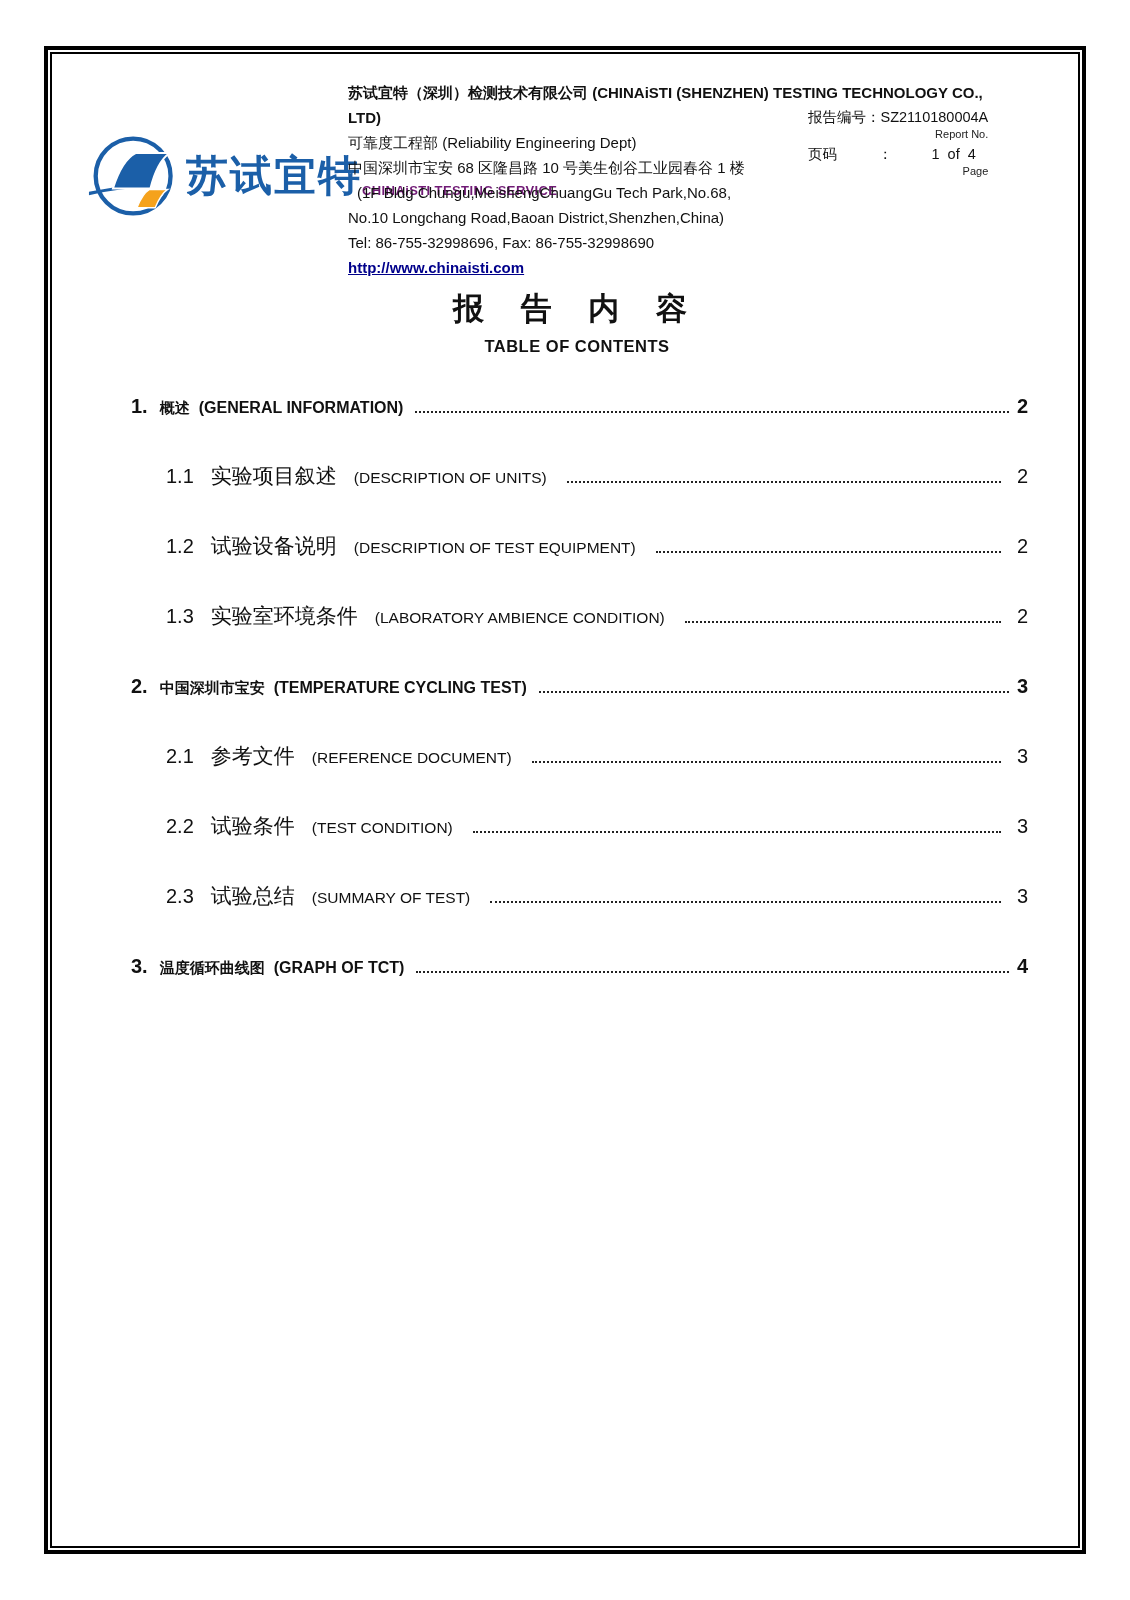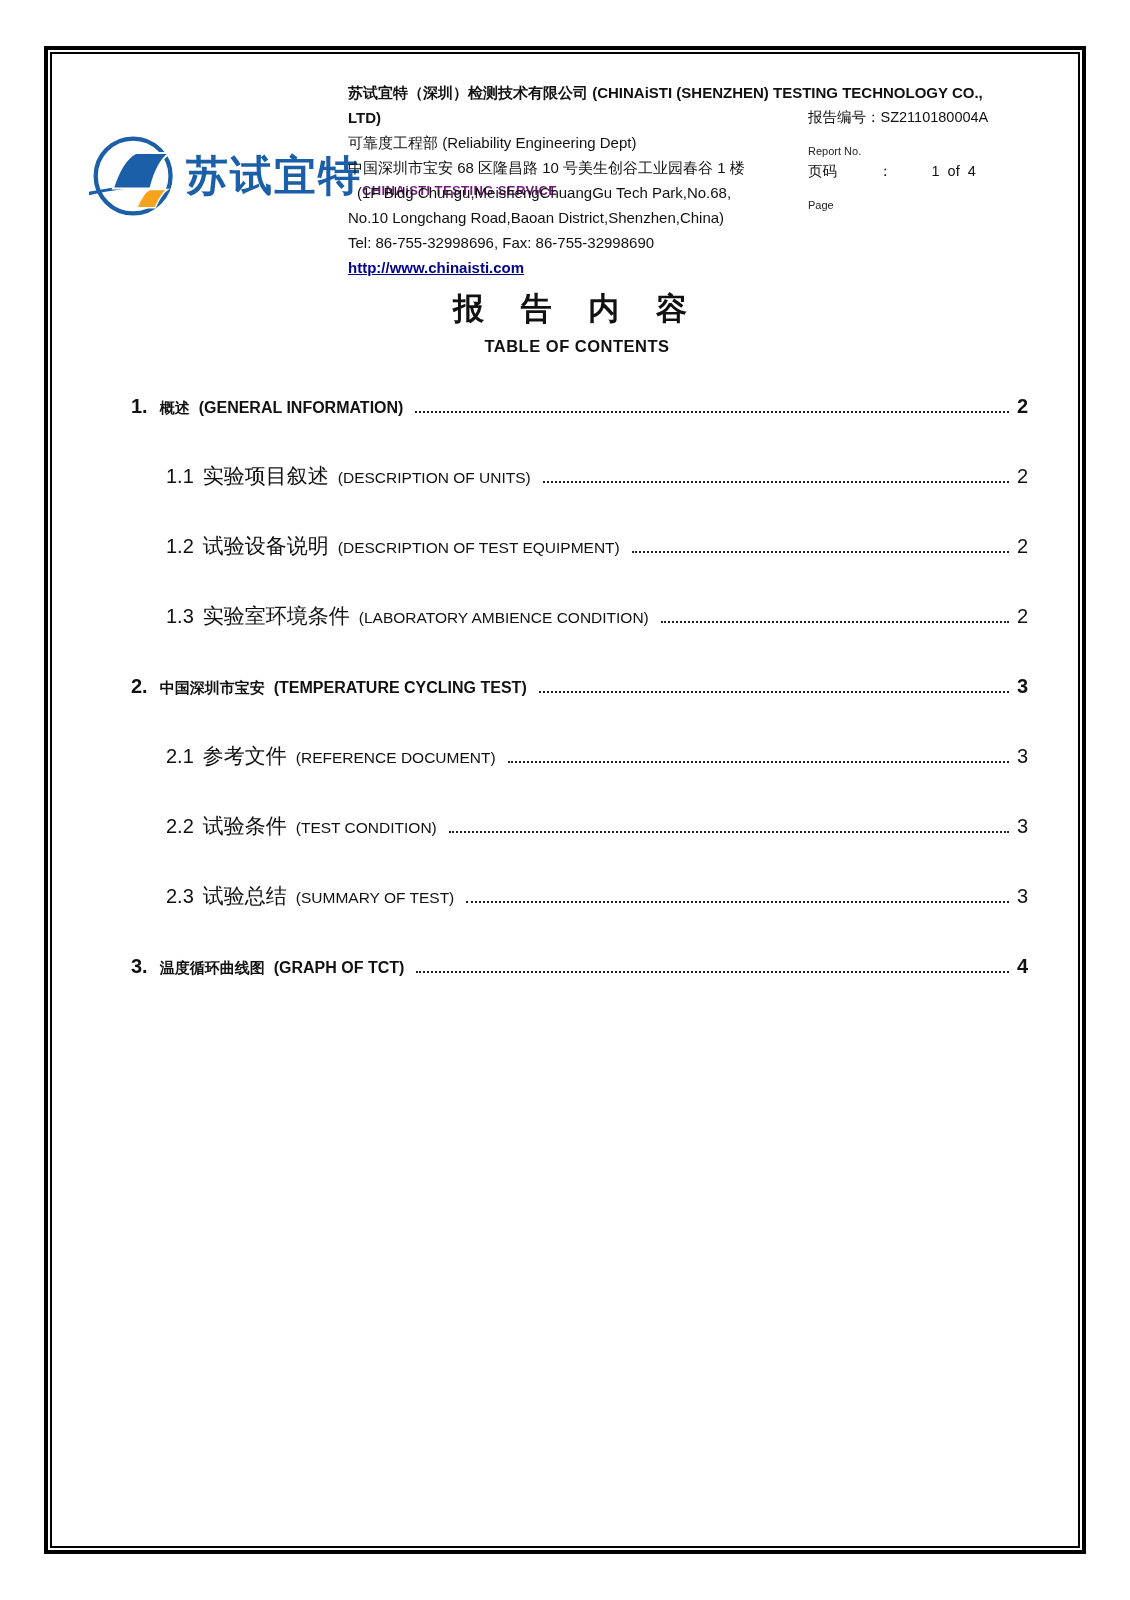--- a/index.html
+++ b/index.html
@@ -25,36 +25,36 @@
   .company { position:absolute; left:348px; top:80px; width:475px; font-size:15px; line-height:25px; }
   .company div { white-space:nowrap; }
   .co-bold { font-weight:bold; }
   .addr-en1 { padding-left:9px; }
   .website-line { margin-top:0px; }
   .website-link { color:#00008b; font-weight:bold; text-decoration:underline; }
 
   
   .report { position:absolute; left:808px; top:108px; font-size:14.5px; }
   .report-row { display:flex; align-items:baseline; }
-  .report-sub { font-size:11px; color:#222; margin-top:18px; }
+  .report-sub { font-size:11px; color:#222; margin-top:1px;text-align:right; }
   .page-row { display:flex; align-items:baseline; margin-top:5px;gap:17px; }
   .page-label { margin-right:24px; }
   .page-colon { margin-right:22px; }
   .page-value { white-space:pre; }
 
   
   .doc-title { position:absolute; left:12px; top:288px; width:100%; text-align:center; }
   .doc-title-cn { font-size:31px; font-weight:bold; letter-spacing:14px; }
   .doc-title-en { font-size:16.5px; font-weight:bold; letter-spacing:0.5px; margin-top:7px; }
 
   
   .toc { position:absolute; left:131px; top:392px; width:897px; }
   .toc-row { display:flex; align-items:baseline; height:70px; box-sizing:border-box; }
   .toc-row.main { font-weight:bold; }
-  .toc-row.sub { padding-left:35px; }
+  .toc-row.sub { padding-left:35px;gap:8px; }
   .toc-num { font-size:20px; margin-right:12px; white-space:nowrap; }
   .toc-row.sub .toc-num { margin-right:9px; }
   .toc-cn { font-size:21px; white-space:nowrap; }
   .toc-row.main .toc-cn { font-size:15px;text-align:right; }
   .toc-en { font-size:16px; margin-left:9px; white-space:nowrap;margin-top:7px; }
   .toc-row.sub .toc-en { font-size:15.5px; }
   .toc-leader { flex:1 1 auto; border-bottom:2.5px dotted #222; margin:0 8px 0 12px; min-width:30px; }
   .toc-page { font-size:20px; white-space:nowrap; }
 </style>
 </head>

